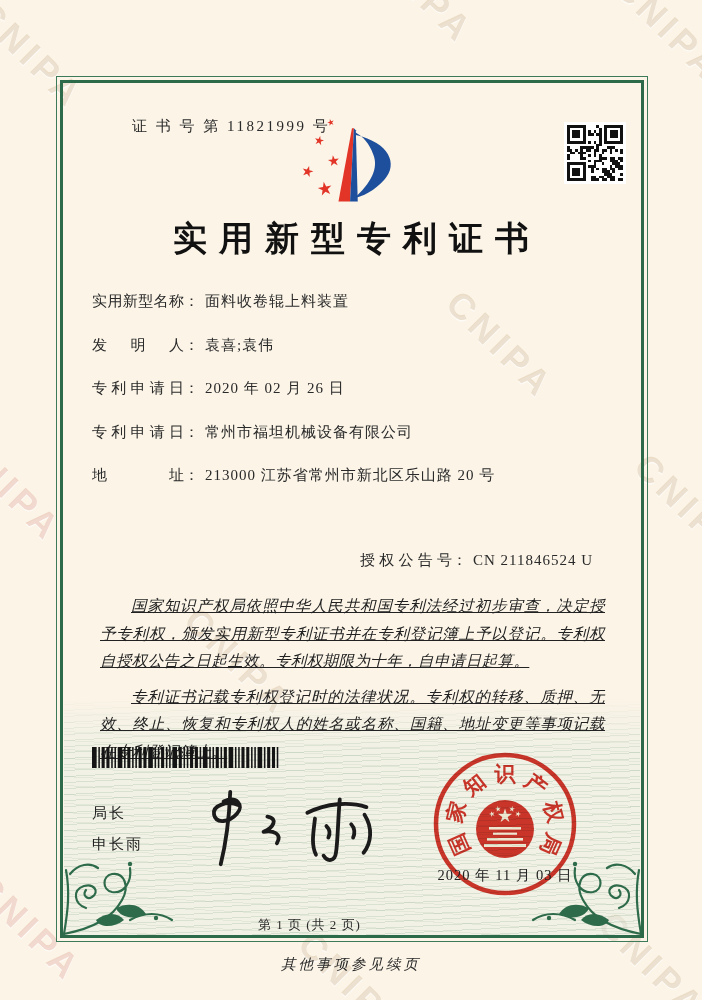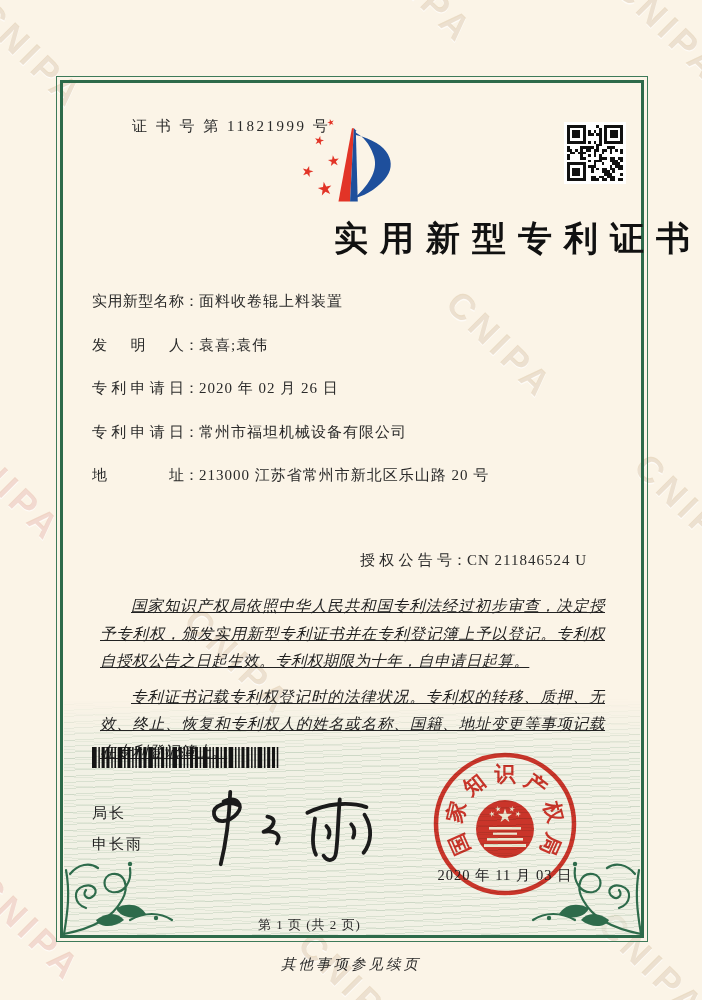--- a/index.html
+++ b/index.html
@@ -31,30 +31,30 @@
 
   .corner{position:absolute;width:135px;height:138px;z-index:2;}
   .corner.left{left:60px;top:800px;}
   .corner.right{left:510px;top:800px;transform:scaleX(-1);}
 
   
   .cert-no{position:absolute;left:92px;top:117px;font-size:15px;letter-spacing:2.5px;z-index:2;margin-left:40px;}
   .logo{position:absolute;left:298px;top:114px;width:106px;height:95px;z-index:2;}
   .qr{position:absolute;left:564px;top:122px;width:56px;height:56px;background:#fff;
       padding:3px;z-index:2;shape-rendering:crispEdges;}
-  .title{position:absolute;left:0;top:216px;width:702px;text-align:right;text-indent:12px;
+  .title{position:absolute;left:0;top:216px;width:702px;text-align:center;text-indent:12px;
          font-size:34px;font-weight:bold;letter-spacing:12px;color:#111;z-index:2;}
 
   
   .fields{position:absolute;left:92px;top:292px;z-index:2;}
   .frow{height:21px;margin-bottom:22.5px;font-size:15px;white-space:nowrap;}
   .flabel{display:inline-block;width:92px;text-align:justify;text-align-last:justify;
           vertical-align:top;}
   .colon{display:inline-block;}
-  .fval{letter-spacing:1px;}
+  .fval{margin-left:6px;letter-spacing:1px;}
   .grant-line{position:absolute;left:92px;top:551px;font-size:15px;white-space:nowrap;z-index:2;}
   .gpair.g2{position:absolute;left:268px;top:0;}
 
   
   .body-text{position:absolute;left:92px;top:584px;width:521px;z-index:2;
              font-size:15.5px;line-height:27.5px;text-align:justify;
              font-style:italic;color:#222;letter-spacing:.4px;}
   .body-text p{margin:8px;text-indent:2em;text-decoration:underline;}
 
   .barcode{position:absolute;left:92px;top:747px;width:188px;height:21px;z-index:2;}

